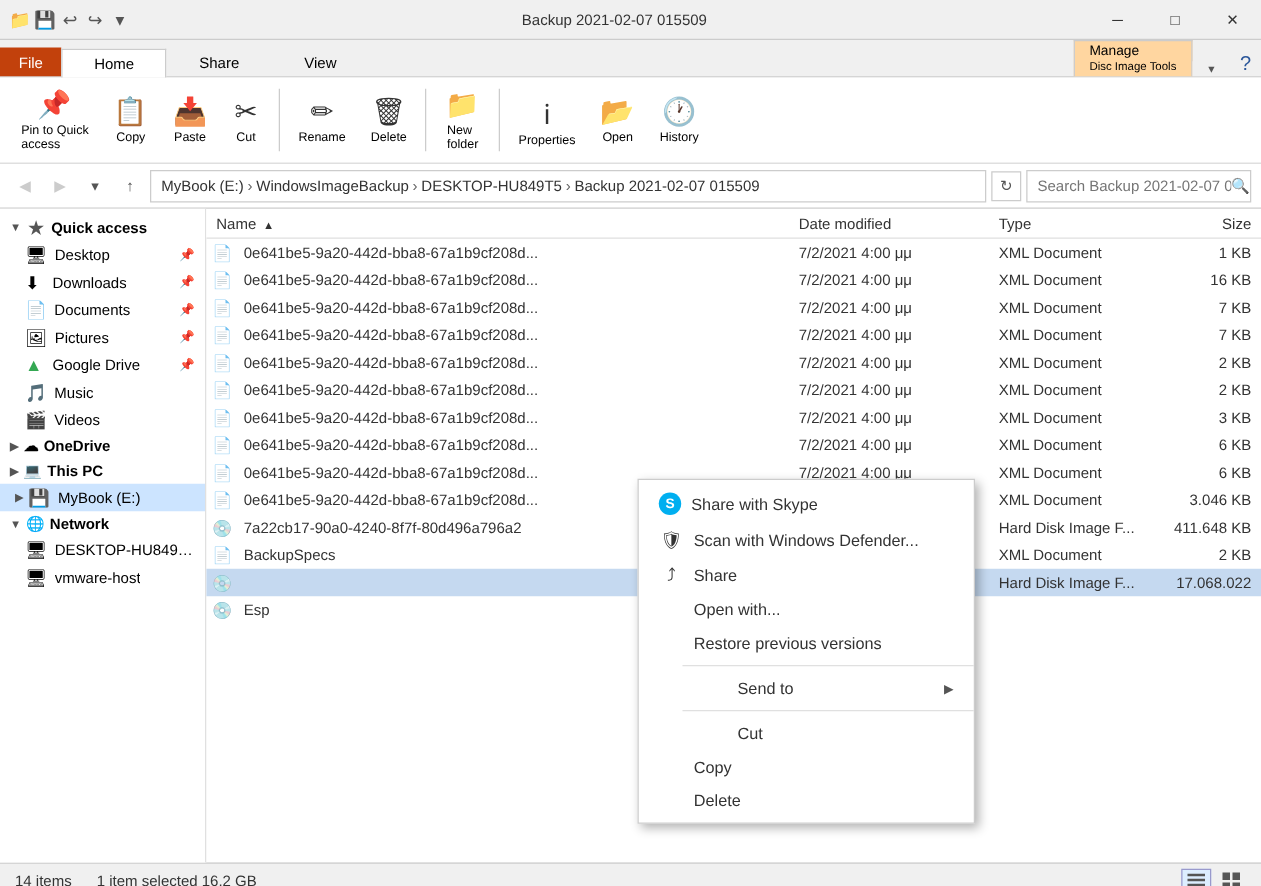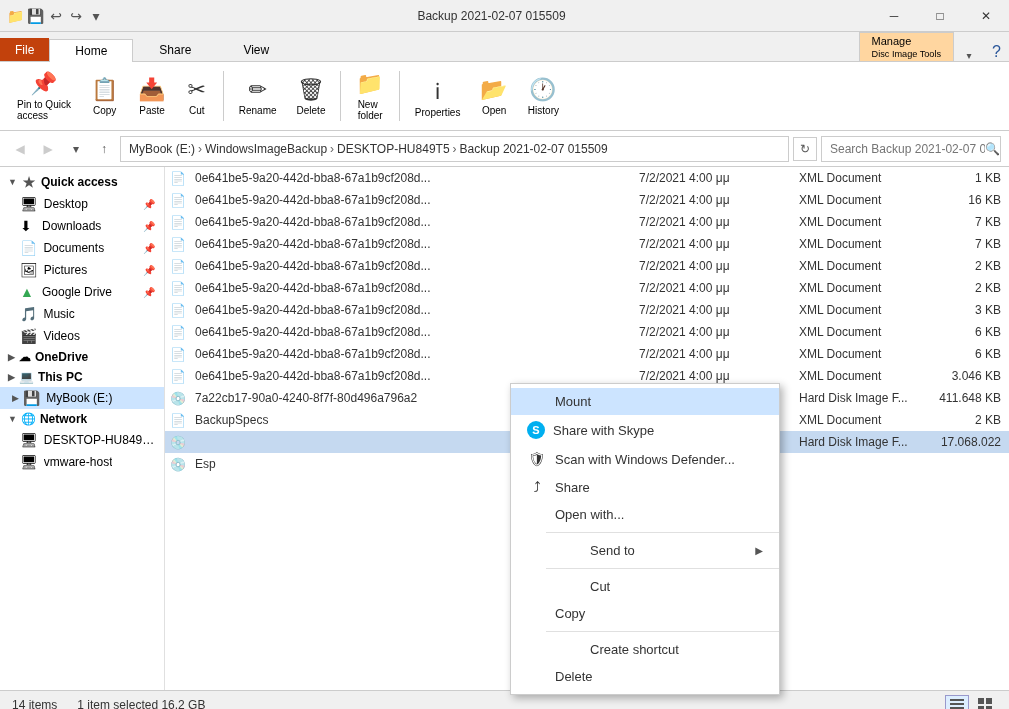--- a/index.html
+++ b/index.html
@@ -252,20 +252,28 @@
       <span class="icon">🖥</span>
       <span class="label">DESKTOP-HU849T5</span>
     </div>
     <div class="sidebar-item sidebar-indent">
       <span class="icon">🖥</span>
       <span class="label">vmware-host</span>
     </div>
   </div>
 
   <div class="file-list">
+    <div class="file-list-header">
+      <div class="col-header col-name">
+        Name <span class="col-sort-arrow">▲</span>
+      </div>
+      <div class="col-header col-date">Date modified</div>
+      <div class="col-header col-type">Type</div>
+      <div class="col-header col-size">Size</div>
+    </div>
     <div id="file-rows-container">
         <div class="file-row">
     <div class="file-name-cell col-name">
       <span class="file-icon">📄</span>
       <span class="file-cell">0e641be5-9a20-442d-bba8-67a1b9cf208d...</span>
     </div>
     <div class="file-cell col-date">7/2/2021 4:00 μμ</div>
     <div class="file-cell col-type">XML Document</div>
     <div class="file-cell col-size" style="text-align:right">1 KB</div>
   </div>
@@ -406,54 +414,50 @@
           <rect x="1" y="1" width="6" height="6" fill="#555"></rect>
           <rect x="9" y="1" width="6" height="6" fill="#555"></rect>
           <rect x="1" y="9" width="6" height="6" fill="#555"></rect>
           <rect x="9" y="9" width="6" height="6" fill="#555"></rect>
         </svg>
     </div>
   </div>
 </div>
 
 <div class="context-menu" id="context-menu" style="left: 510px; top: 383px;">
-    <div class="ctx-item highlighted">
-      <span class="ctx-icon"></span>
-      <span>Mount</span>
-    </div>
     <div class="ctx-item">
       <span class="ctx-icon" style="background:#00aff0;color:#fff;font-weight:bold;border-radius:50%;width:18px;height:18px;display:flex;align-items:center;justify-content:center;font-size:11px;">S</span>
       <span>Share with Skype</span>
     </div>
     <div class="ctx-item">
       <span class="ctx-icon">🛡</span>
       <span>Scan with Windows Defender...</span>
     </div>
     <div class="ctx-item">
       <span class="ctx-icon">⤴</span>
       <span>Share</span>
     </div>
     <div class="ctx-item">
       <span class="ctx-icon"></span>
       <span>Open with...</span>
     </div>
+    <div class="ctx-item">
+      <span class="ctx-icon"></span>
+      <span>Restore previous versions</span>
+    </div>
     <div class="ctx-item separator">
       <span class="ctx-icon"></span>
       <span>Send to</span>
       <span class="ctx-arrow">▶</span>
     </div>
     <div class="ctx-item separator">
       <span class="ctx-icon"></span>
       <span>Cut</span>
     </div>
     <div class="ctx-item">
       <span class="ctx-icon"></span>
       <span>Copy</span>
     </div>
-    <div class="ctx-item separator">
-      <span class="ctx-icon"></span>
-      <span>Create shortcut</span>
-    </div>
     <div class="ctx-item">
       <span class="ctx-icon"></span>
       <span>Delete</span>
     </div>
   </div>
 
 </body></html>

